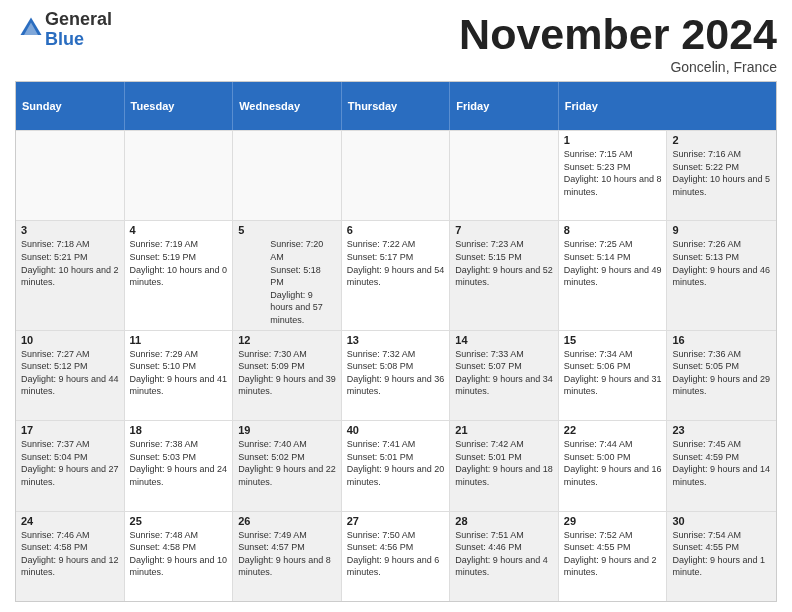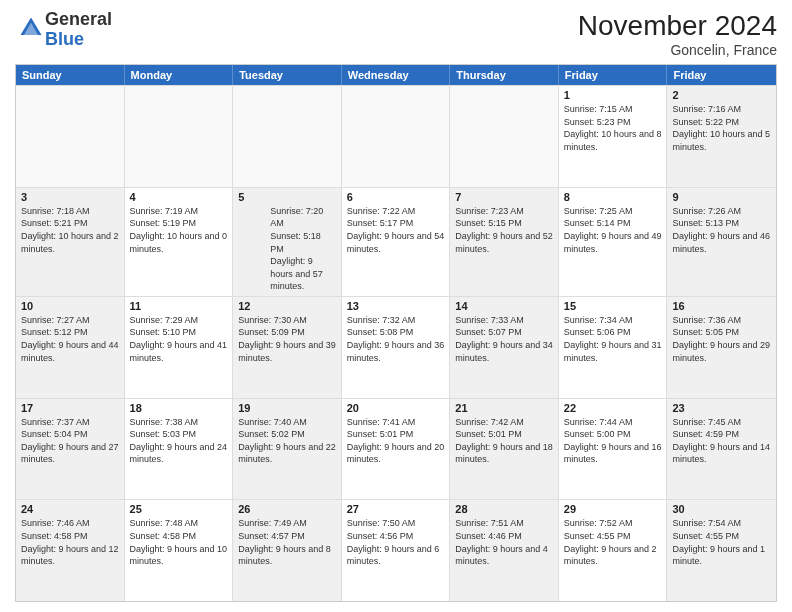--- a/index.html
+++ b/index.html
@@ -36,22 +36,22 @@
     .logo-blue { color: #2a6dc0; }
     .logo-icon {
       width: 28px;
       height: 28px;
       margin-left: 2px;
     }
     .title-block {
       text-align: right;
     }
     .month-title {
-      font-size: 28px;
-      font-weight: normal;
+      font-size: 43px;
+      font-weight: bold;
       color: #222;
     }
     .location {
       font-size: 14px;
       color: #444;
     }
     .calendar {
       flex: 1;
       display: flex;
       flex-direction: column;
@@ -59,21 +59,21 @@
     }
     .cal-header {
       display: grid;
       grid-template-columns: repeat(7, 1fr);
       background: #2a6dc0;
     }
     .cal-header-cell {
       color: #fff;
       font-size: 11px;
       font-weight: bold;
-      padding: 4px 6px;
+      padding: 18px 6px;
       border-right: 1px solid #5a8ed0;
     }
     .cal-header-cell:last-child { border-right: none; }
     .cal-body {
       flex: 1;
       display: flex;
       flex-direction: column;
     }
     .cal-row {
       display: grid;
@@ -123,21 +123,20 @@
     </div>
     <div class="title-block">
       <div class="month-title">November 2024</div>
       <div class="location">Goncelin, France</div>
     </div>
   </div>
 
   <div class="calendar">
     <div class="cal-header">
     <div class="cal-header-cell">Sunday</div>
-        <div class="cal-header-cell">Monday</div>
         <div class="cal-header-cell">Tuesday</div>
         <div class="cal-header-cell">Wednesday</div>
         <div class="cal-header-cell">Thursday</div>
         <div class="cal-header-cell">Friday</div>
         <div class="cal-header-cell">Friday</div>
       </div>
     <div class="cal-body">
     <div class="cal-row">
           <div class="cal-cell empty"></div>
           <div class="cal-cell empty"></div>
@@ -258,21 +257,21 @@
 Sunset: 5:03 PM
 Daylight: 9 hours and 24 minutes.</div>
           </div>
           <div class="cal-cell shaded">
             <div class="day-num">19</div>
             <div class="day-info" style="white-space: pre-line;">Sunrise: 7:40 AM
 Sunset: 5:02 PM
 Daylight: 9 hours and 22 minutes.</div>
           </div>
           <div class="cal-cell">
-            <div class="day-num">20</div>
+            <div class="day-num">40</div>
             <div class="day-info" style="white-space: pre-line;">Sunrise: 7:41 AM
 Sunset: 5:01 PM
 Daylight: 9 hours and 20 minutes.</div>
           </div>
           <div class="cal-cell shaded">
             <div class="day-num">21</div>
             <div class="day-info" style="white-space: pre-line;">Sunrise: 7:42 AM
 Sunset: 5:01 PM
 Daylight: 9 hours and 18 minutes.</div>
           </div>

